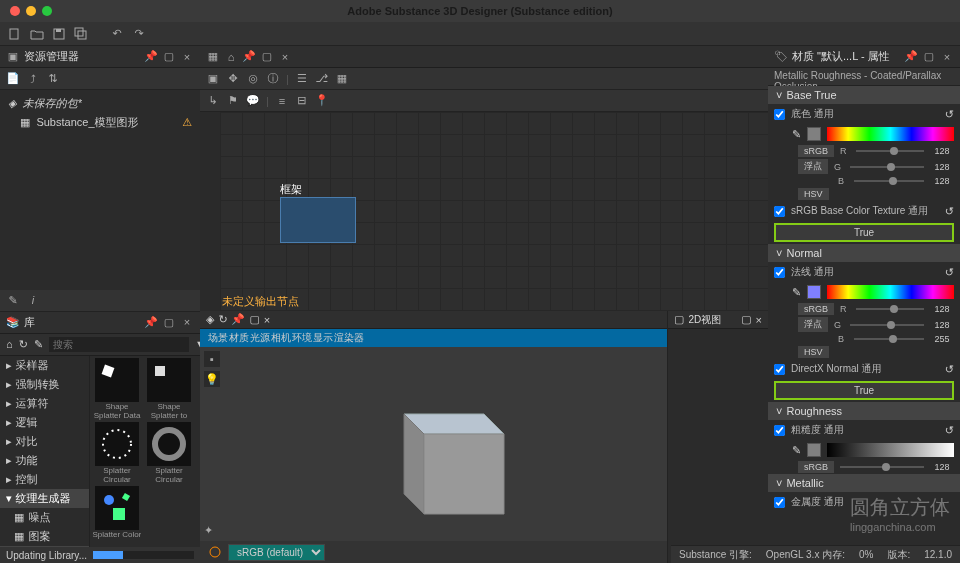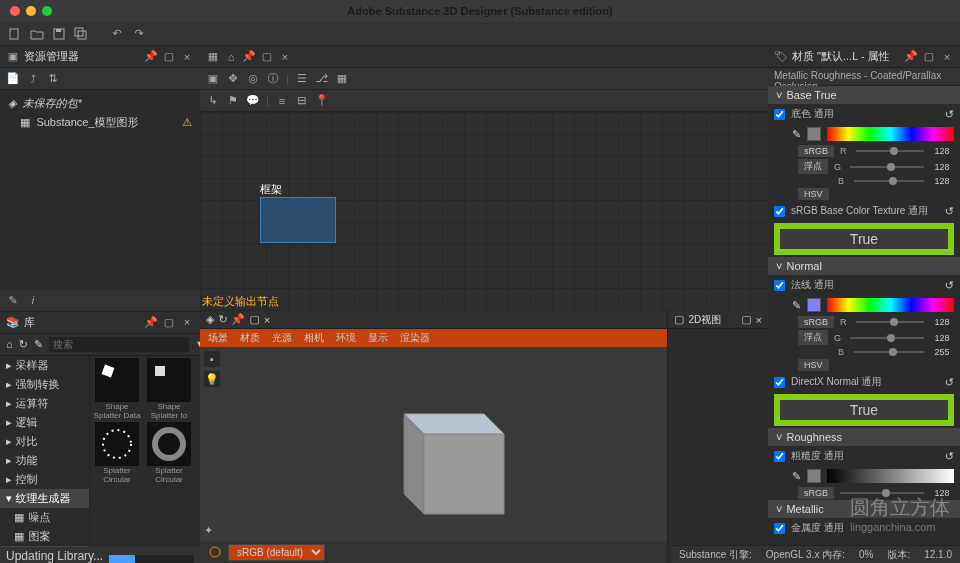--- a/index.html
+++ b/index.html
@@ -43,60 +43,60 @@
 .lib-body { flex: 1; display: flex; overflow: hidden; }
 .lib-cats { width: 90px; background: #2b2b2b; border-right: 1px solid #222; overflow: hidden; }
 .lib-cat { display: flex; align-items: center; padding: 2px 6px; gap: 4px; }
 .lib-cat.hdr { background: #444; color: #fff; font-weight: 500; }
 .lib-thumbs { flex: 1; background: #2b2b2b; display: flex; flex-wrap: wrap; gap: 2px; padding: 2px; align-content: flex-start; overflow: hidden; }
 .thumb { width: 50px; display: flex; flex-direction: column; align-items: center; }
 .thumb .tbox { width: 44px; height: 44px; background: #111; position: relative; }
 .thumb .tlbl { font-size: 8px; color: #999; text-align: center; line-height: 9px; height: 18px; overflow: hidden; }
 
 
-.lib-status { height: 16px; background: #333; display: flex; align-items: flex-end; padding: 0 6px; gap: 6px; font-size: 12px; }
+.lib-status { height: 16px; background: #333; display: flex; align-items: center; padding: 0 6px; gap: 6px; font-size: 10px; }
 .lib-status .bar { flex: 1; height: 8px; background: #222; position: relative; }
 .lib-status .bar::after { content:''; position:absolute; left:0; top:0; height:100%; width:30%; background:#4a9eff; }
 
 
-.graph { flex: 1; background: #2e2e2e; background-image: linear-gradient(#272727 1px, transparent 1px), linear-gradient(90deg, #272727 1px, transparent 1px); background-size: 22px 22px; position: relative; }
+.graph { flex: 1; background: #2e2e2e; background-image: linear-gradient(#272727 1px, transparent 1px), linear-gradient(90deg, #272727 1px, transparent 1px); background-size: 22px 22px; position: relative; margin-left: 20px; }
 .frame { position: absolute; left: 60px; top: 85px; width: 76px; height: 46px; background: #2a4d6e; border: 1px solid #4a7dae; }
 .frame-lbl { position: absolute; left: 60px; top: 70px; color: #fff; font-size: 11px; }
 .graph-warn { position: absolute; left: 2px; bottom: 2px; color: #ffb340; font-size: 11px; }
 
 
 .views { display: flex; height: 252px; }
 .view3d { flex: 1; display: flex; flex-direction: column; border-right: 1px solid #222; }
 .view2d { width: 100px; display: flex; flex-direction: column; }
 .vhead { height: 18px; background: #2f2f2f; display: flex; align-items: center; padding: 0 6px; gap: 4px; border-bottom: 1px solid #1e1e1e; }
 .vhead .vt { flex: 1; color: #ddd; font-size: 10px; }
-.vmenu { height: 18px; background: #c2410c; display: flex; align-items: center; padding: 0 8px; gap: 12px; font-size: 10px; color: #ccc; }
+.vmenu { height: 18px; background: #0369a1; display: flex; align-items: center; padding: 0 8px; gap: 1px; font-size: 10px; color: #ccc; }
 .vbody { flex: 1; background: #3a3a3a; position: relative; display: flex; align-items: center; justify-content: center; }
 .vside { position: absolute; left: 4px; top: 4px; display: flex; flex-direction: column; gap: 4px; }
 .vside .ico { width: 16px; height: 16px; background: #2a2a2a; color: #aaa; display:flex;align-items:center;justify-content:center; }
 .vfoot { height: 22px; background: #333; display: flex; align-items: center; padding: 0 8px; gap: 6px; }
-.vfoot select { background: #c2410c; color: #ccc; border: 1px solid #444; font-size: 10px; padding: 1px 4px; }
+.vfoot select { background: #0f766e; color: #ccc; border: 1px solid #444; font-size: 10px; padding: 1px 4px; }
 .recicon { width: 14px; height: 14px; }
 
 
 .prop-sub { height: 18px; background: #333; padding: 2px 6px; color: #aaa; font-size: 10px; border-bottom: 1px solid #222; }
 .prop-body { flex: 1; background: #2b2b2b; overflow-y: auto; overflow-x: hidden; }
 .prop-sec { background: #444; padding: 3px 8px; color: #ddd; display: flex; align-items: center; gap: 4px; }
 .prop-row { display: flex; align-items: center; padding: 3px 6px; gap: 6px; }
 .prop-lbl { color: #bbb; font-size: 10px; }
 .prop-row input[type=checkbox] { width: 11px; height: 11px; }
 .hue-strip { flex: 1; height: 14px; background: linear-gradient(90deg, #f00, #ff0, #0f0, #0ff, #00f, #f0f, #f00); }
 .swatch { width: 14px; height: 14px; border: 1px solid #555; }
 .btn-sm { background: #444; color: #ccc; border: none; padding: 1px 6px; font-size: 9px; }
 .slider-row { display: flex; align-items: center; padding: 1px 6px 1px 30px; gap: 6px; }
 .slider-row .ch { width: 10px; font-size: 9px; color: #aaa; }
 .slider-row .track { flex: 1; height: 2px; background: #555; position: relative; }
 .slider-row .track::after { content:''; position:absolute; left:50%; top:-3px; width:8px; height:8px; border-radius:50%; background:#888; }
 .slider-row .val { width: 24px; text-align: center; font-size: 9px; color: #ccc; }
-.wide-btn { margin: 2px 6px; background: #3a3a3a; border: 6px solid #84cc16; color: #ccc; text-align: center; padding: 2px; font-size: 14px; }
+.wide-btn { margin: 2px 6px; background: #3a3a3a; border: 2px solid #84cc16; color: #ccc; text-align: center; padding: 2px; font-size: 10px; }
 
 
 .statusbar { position: absolute; bottom: 0; right: 0; height: 18px; background: #333; display: flex; align-items: center; padding: 0 8px; gap: 14px; font-size: 10px; color: #bbb; border-top: 1px solid #222; }
 
 
 .watermark { position: absolute; right: 10px; bottom: 30px; color: rgba(255,255,255,0.35); font-size: 20px; font-weight: 300; pointer-events: none; }
 .watermark .sub { font-size: 11px; display: block; }
 
 svg { display: block; }
 </style>
@@ -258,20 +258,30 @@
             <div class="tlbl">Splatter Circular</div>
           </div>
         <div class="thumb">
             <div class="tbox">
               <svg width="44" height="44">
                 <circle cx="22" cy="22" r="14" fill="none" stroke="#888" stroke-width="6"></circle>
               </svg>
             </div>
             <div class="tlbl">Splatter Circular</div>
           </div>
+        <div class="thumb">
+            <div class="tbox">
+              <svg width="44" height="44">
+                <rect x="18" y="22" width="12" height="12" fill="#4f8"></rect>
+                <circle cx="14" cy="14" r="5" fill="#48f"></circle>
+                <rect x="28" y="8" width="6" height="6" fill="#4f8" transform="rotate(30 31 11)"></rect>
+              </svg>
+            </div>
+            <div class="tlbl">Splatter Color</div>
+          </div>
       </div>
     </div>
     <div class="lib-status">
       <span>Updating Library...</span>
       <div class="bar"></div>
     </div>
   </div>
 
   <div class="col-mid">
 

